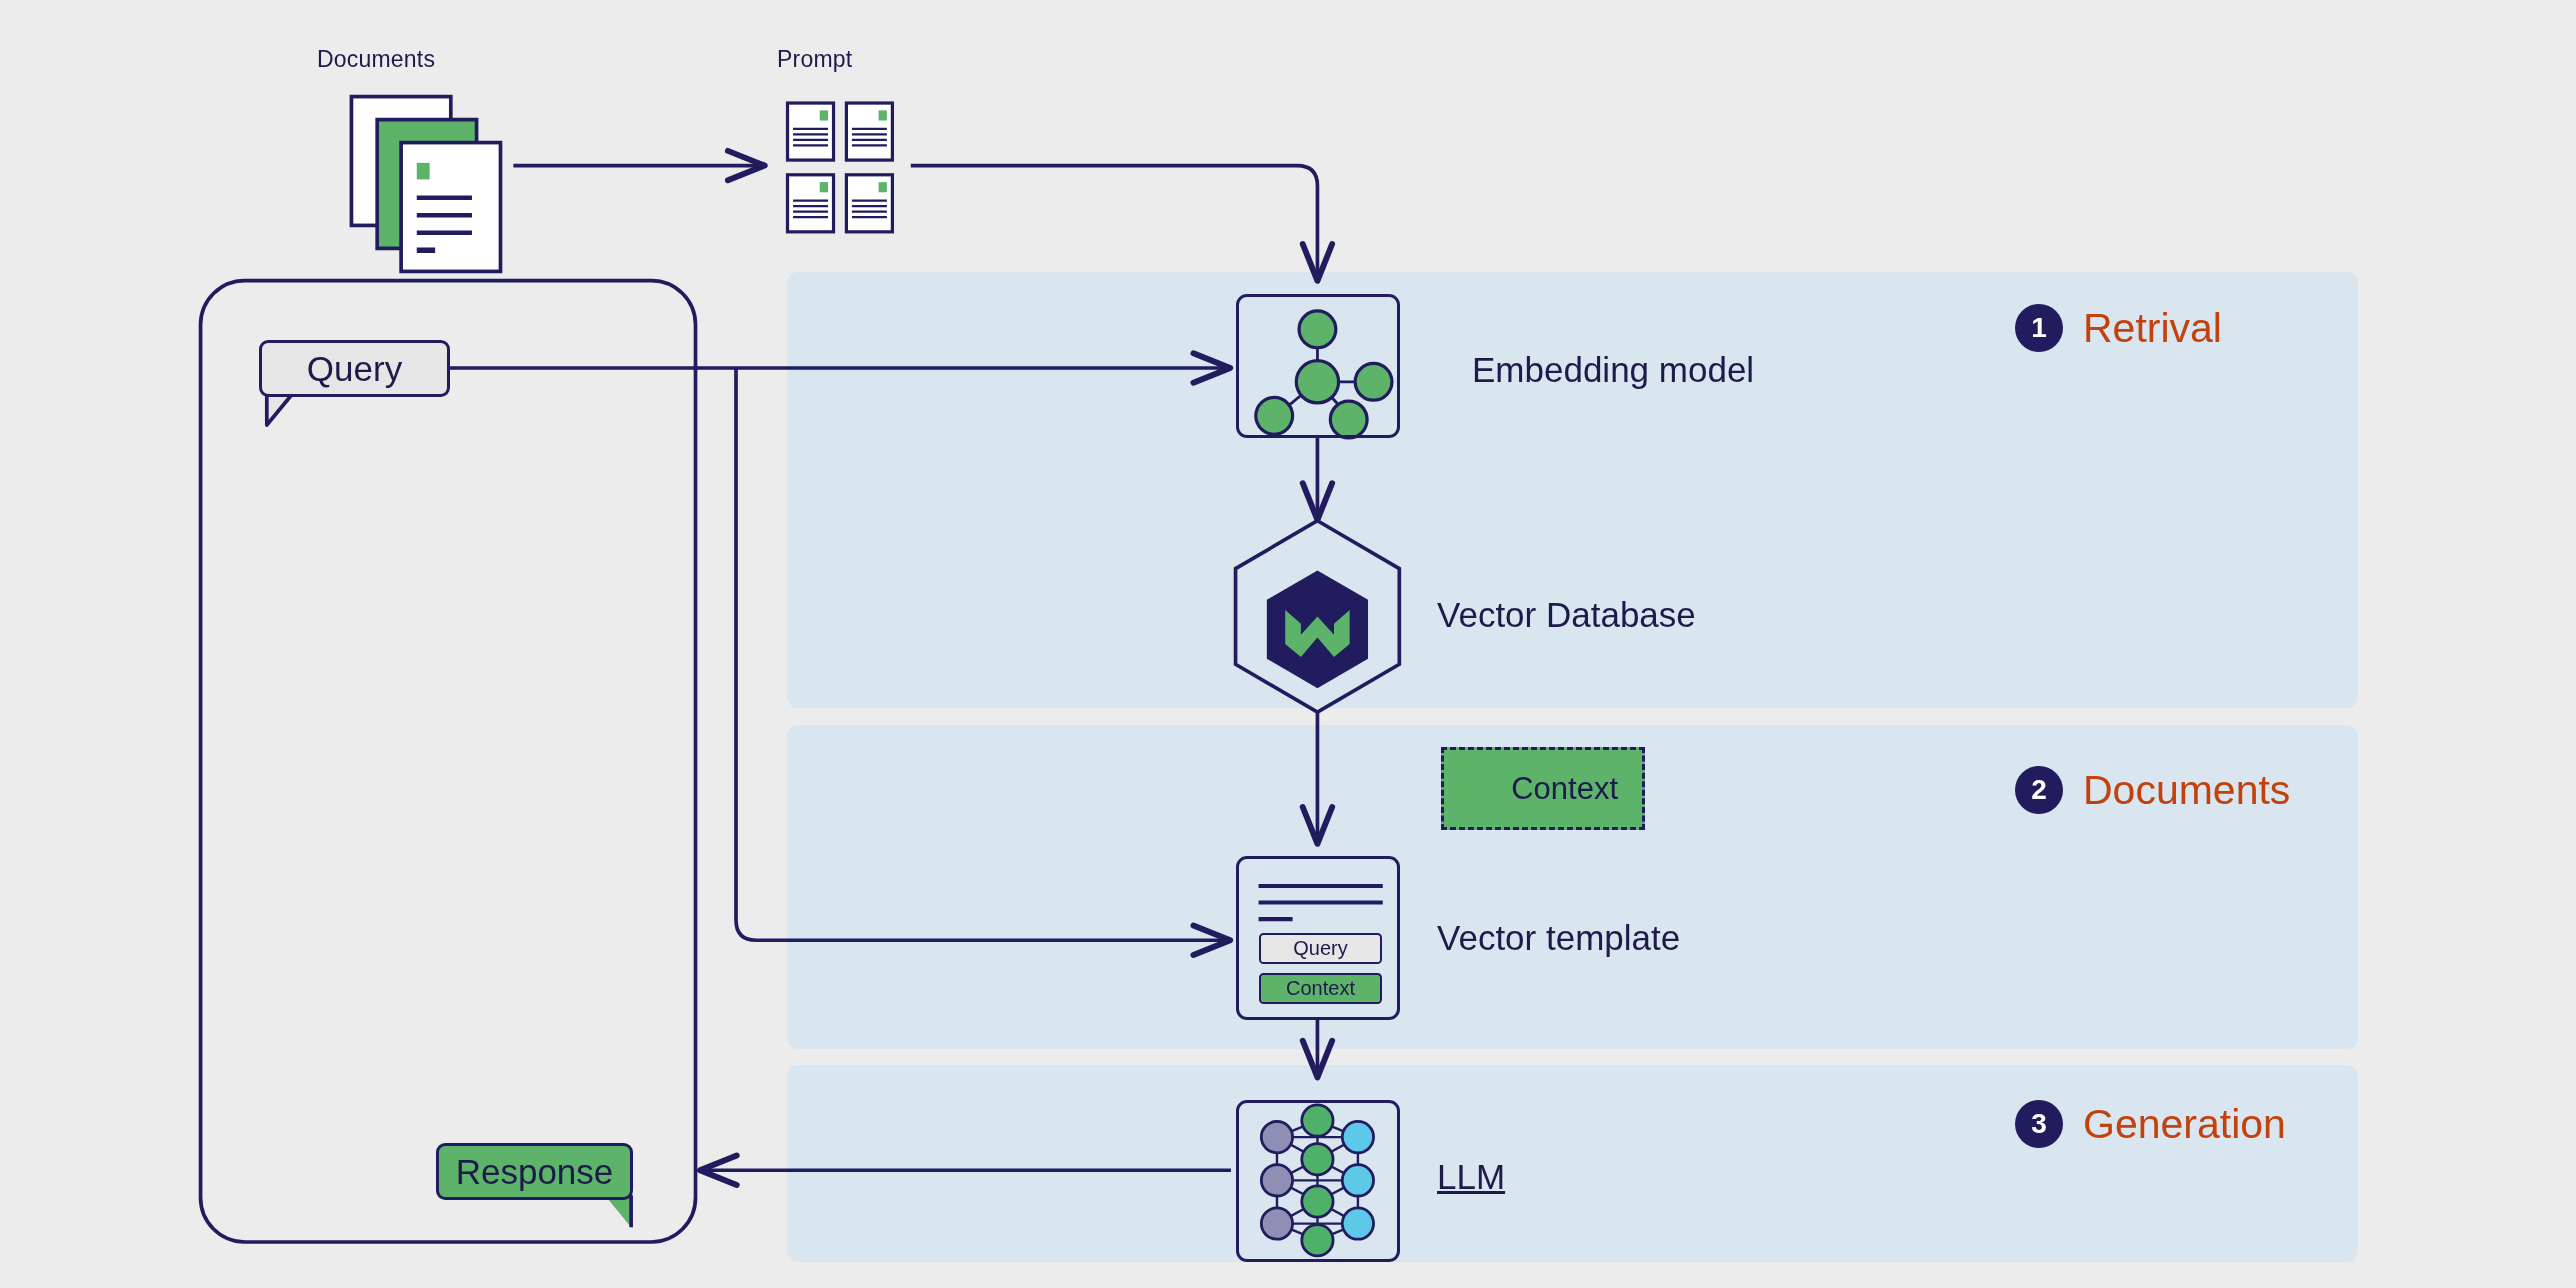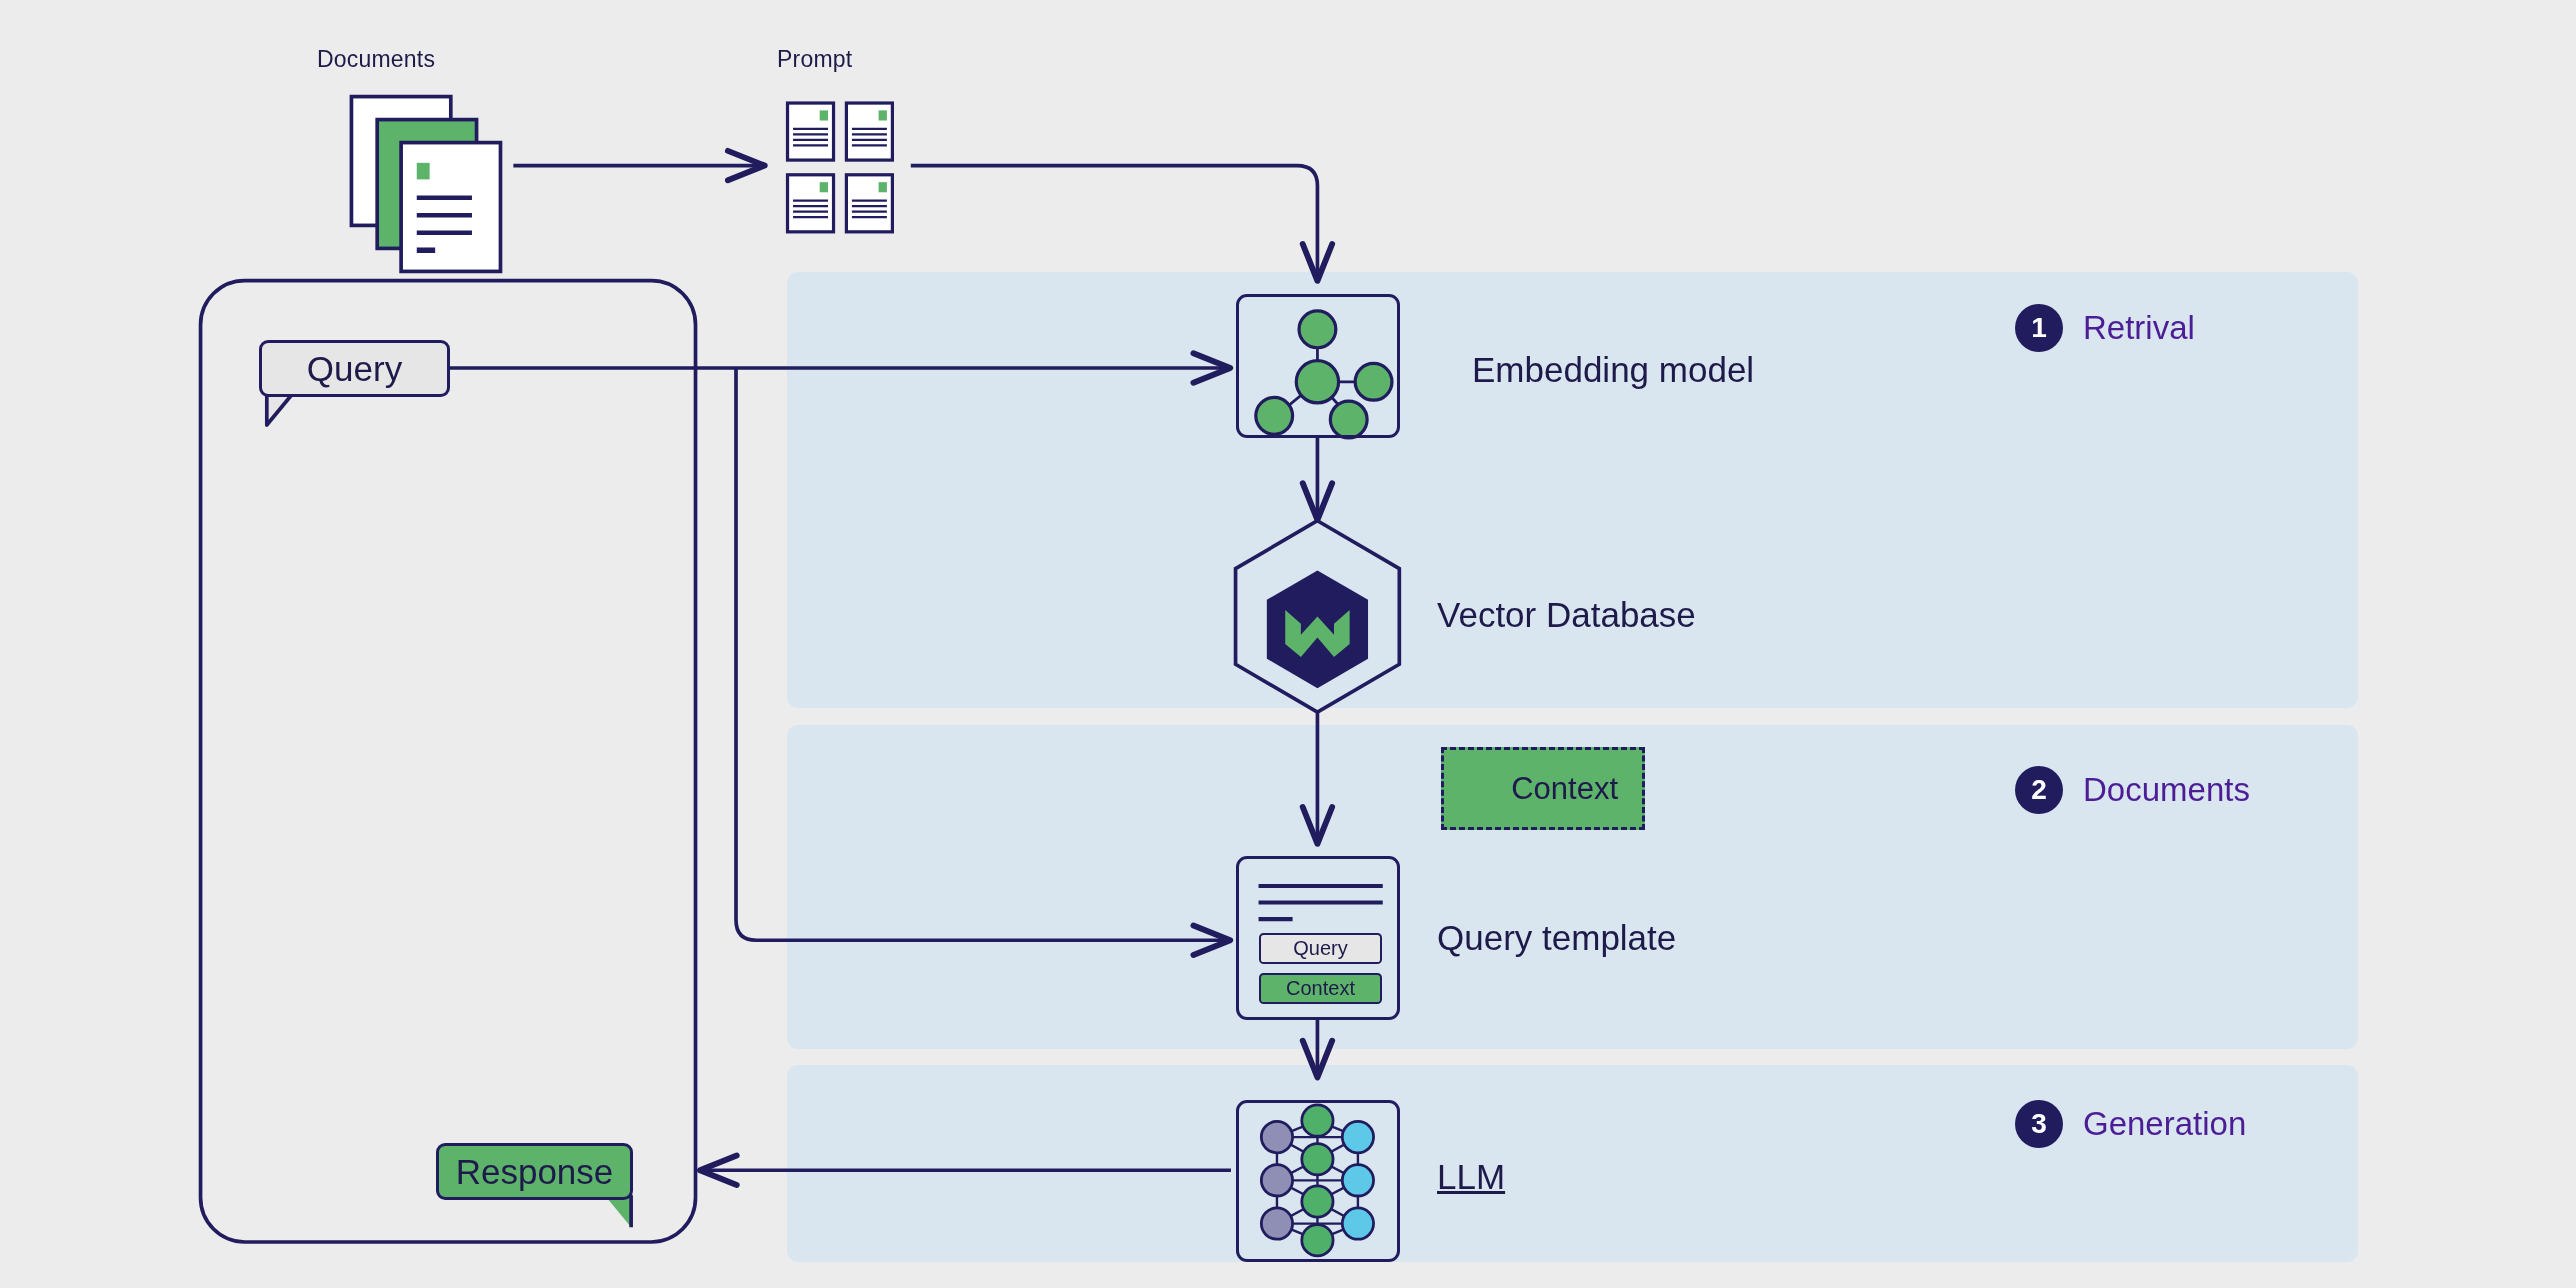--- a/index.html
+++ b/index.html
@@ -58,22 +58,22 @@
     background: #211c5e;
     color: #ffffff;
     display: flex;
     align-items: center;
     justify-content: center;
     font-size: 28px;
     font-weight: bold;
     line-height: 1;
   }
   .badge-text {
-    color: #4c1d95;
-    font-size: 33px;
+    color: #c2410c;
+    font-size: 41px;
     white-space: nowrap;
   }
 
   
   .bubble {
     position: absolute;
     border: 3.7px solid #211c5e;
     border-radius: 9.2px;
     display: flex;
     align-items: center;
@@ -285,21 +285,21 @@
     <span>Context</span>
   </div>
 
   <div class="context-chip" style="left:1441px; top:747px; width:204px; height:83px;">
     <span style="width:42px; display:inline-block;"></span>
     <span>Context</span>
   </div>
 
   <div class="node-label" style="left:1437px; top:350px;margin-left:35px;">Embedding model</div>
   <div class="node-label" style="left:1437px; top:595px;">Vector Database</div>
-  <div class="node-label" style="left:1437px; top:918px;">Query template</div>
+  <div class="node-label" style="left:1437px; top:918px;">Vector template</div>
   <div class="node-label" style="left:1437px; top:1157px;text-decoration:underline;">LLM</div>
 
   <div class="stage-badge" style="left:2015px; top:304px;">
     <div class="badge-circle">1</div>
     <div class="badge-text">Retrival</div>
   </div>
   <div class="stage-badge" style="left:2015px; top:766px;">
     <div class="badge-circle">2</div>
     <div class="badge-text">Documents</div>
   </div>

